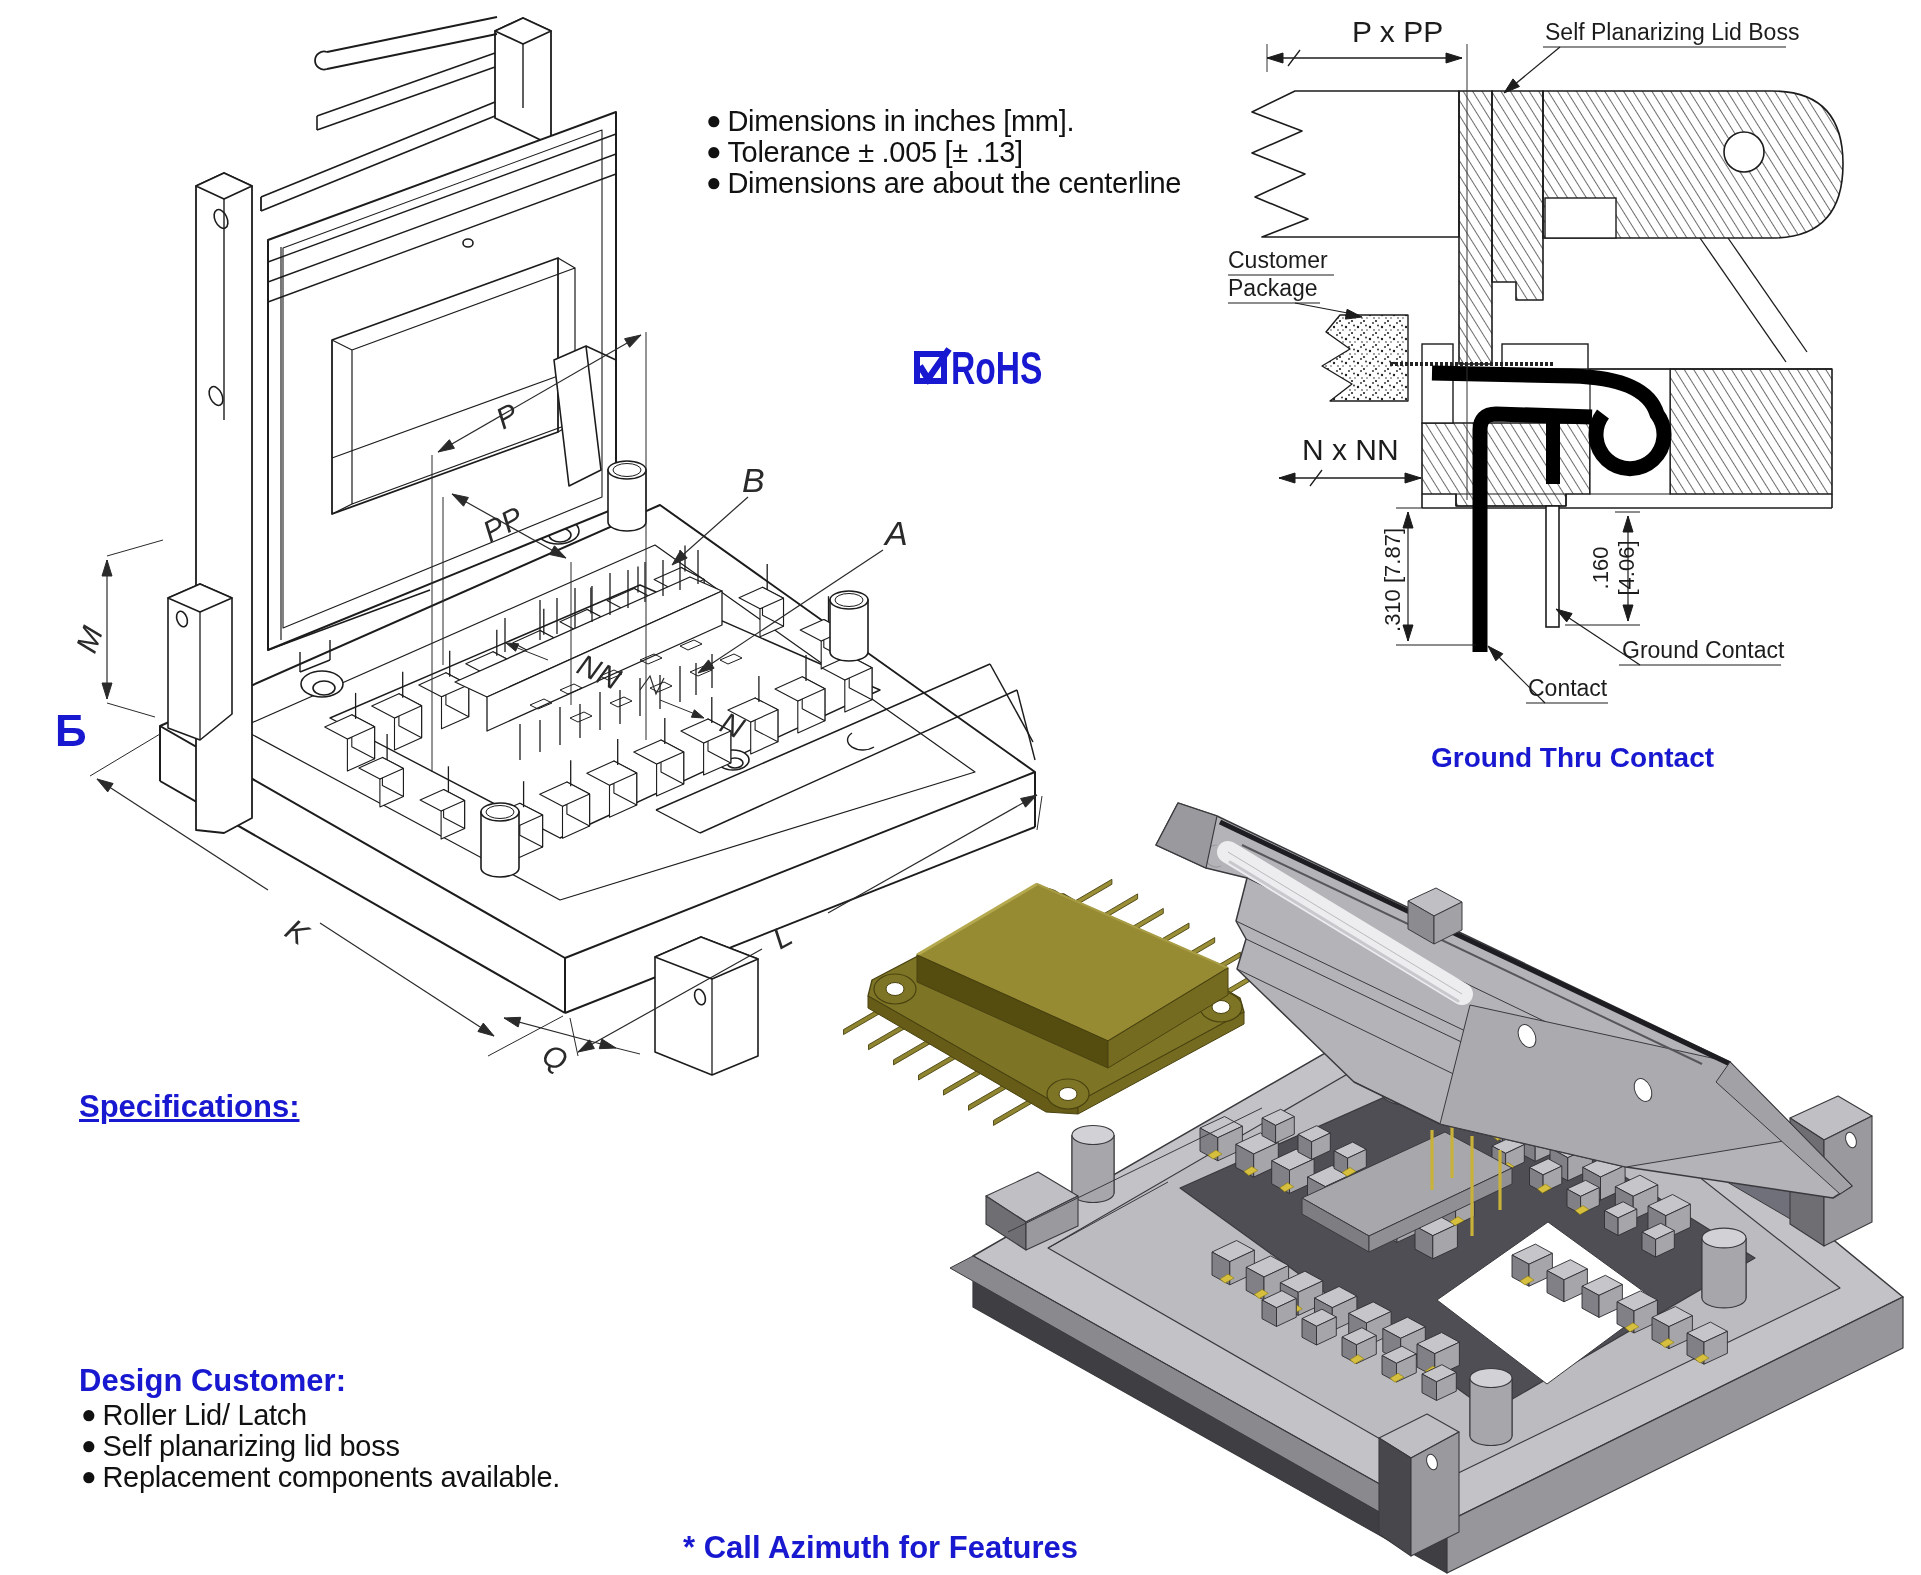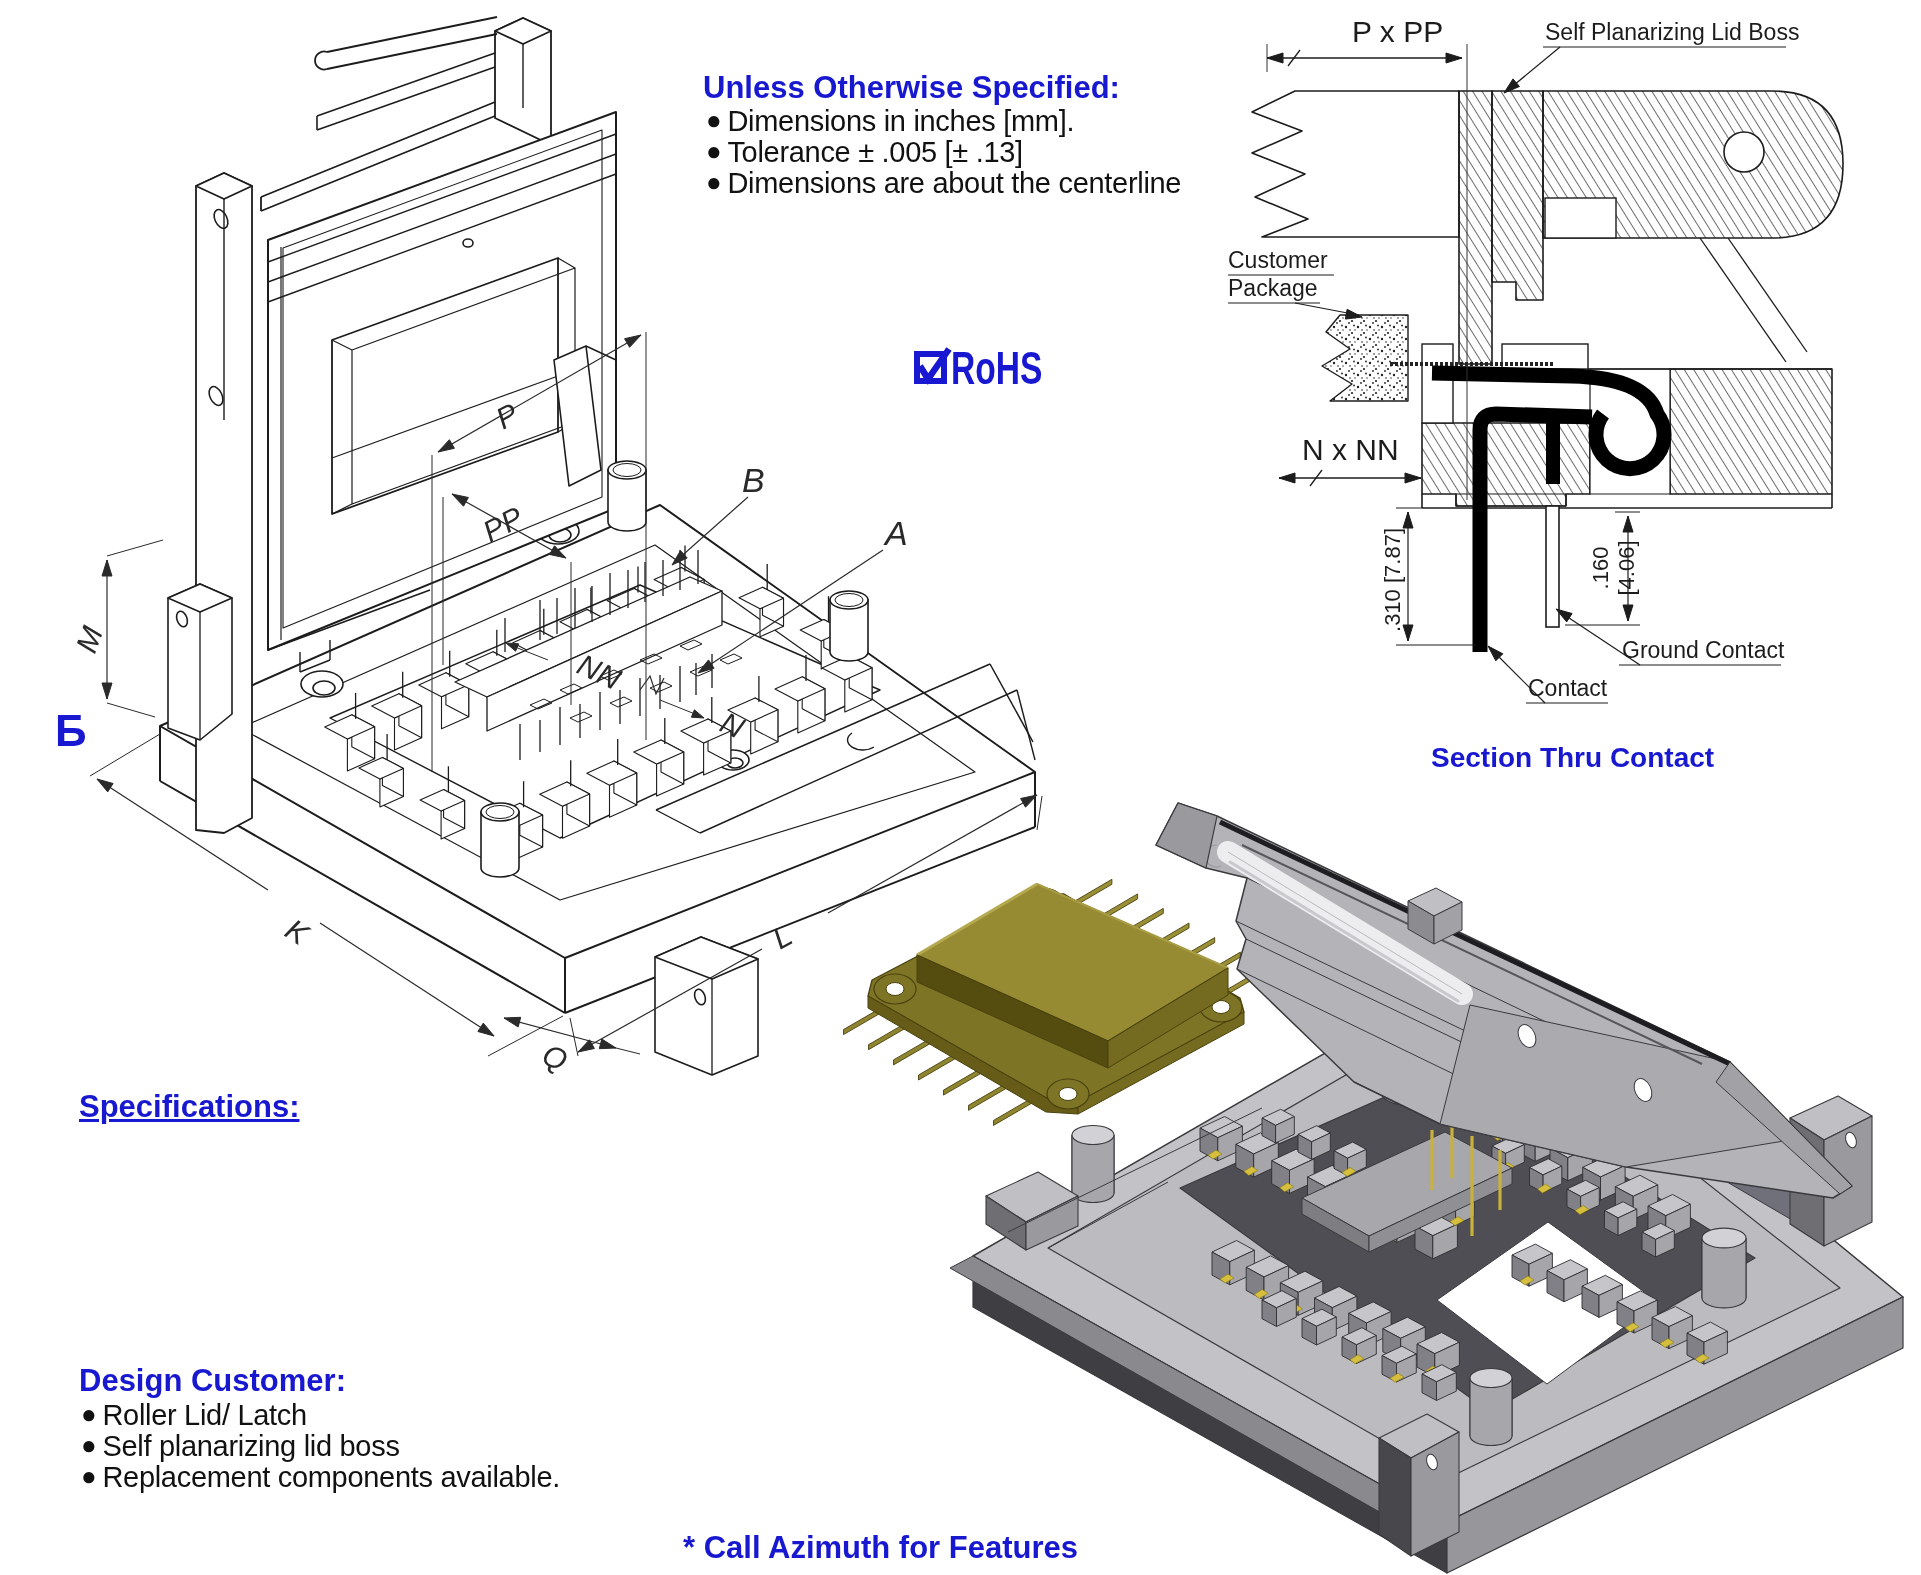--- a/index.html
+++ b/index.html
@@ -588,33 +588,32 @@
 <line x1="1228.0" y1="852.0" x2="1462.0" y2="994.0" stroke="#b9b9bd" stroke-width="1" stroke-linecap="butt"></line>
 <path d="M1217,845 A11,11 0 1 0 1221,866" fill="none" stroke="#9a9a9e" stroke-width="1.2"></path>
 <line x1="1230.0" y1="862.0" x2="1458.0" y2="1001.0" stroke="#c9c9cd" stroke-width="3" stroke-linecap="round"></line>
 <polygon points="1408.0,901.0 1436.0,888.0 1462.0,902.0 1434.0,916.0" fill="#c0c0c4" stroke="#3a3a3e" stroke-width="1.0" stroke-linejoin="round"></polygon>
 <polygon points="1408.0,901.0 1434.0,916.0 1434.0,944.0 1408.0,929.0" fill="#8c8c90" stroke="#3a3a3e" stroke-width="1.0" stroke-linejoin="round"></polygon>
 <polygon points="1434.0,916.0 1462.0,902.0 1462.0,930.0 1434.0,944.0" fill="#a2a2a6" stroke="#3a3a3e" stroke-width="1.0" stroke-linejoin="round"></polygon>
 <polygon points="1730.0,1062.0 1852.0,1186.0 1840.0,1194.0 1716.0,1082.0" fill="#a2a2a6" stroke="#3a3a3e" stroke-width="1.0" stroke-linejoin="round"></polygon>
 <polygon points="1156.0,845.0 1178.0,803.0 1217.0,816.0 1206.0,868.0" fill="#9a9a9e" stroke="#3a3a3e" stroke-width="1.2" stroke-linejoin="round"></polygon>
 </g>
     </svg>
-<div class="abs h" style="left:703px;top:70px;">Unless Otherwise Specified:</div>
 <div class="abs b" style="left:706px;top:106px;">
 <span class="d">●</span>Dimensions in inches [mm].<br>
 <span class="d">●</span>Tolerance ± .005 [± .13]<br>
 <span class="d">●</span>Dimensions are about the centerline
 </div>
 <div class="abs h" style="left:79px;top:1089px;text-decoration:underline;">Specifications:</div>
 <div class="abs h" style="left:79px;top:1363px;">Design Customer:</div>
 <div class="abs b" style="left:81px;top:1400px;">
 <span class="d">●</span>Roller Lid/ Latch<br>
 <span class="d">●</span>Self planarizing lid boss<br>
 <span class="d">●</span>Replacement components available.
 </div>
 <div class="abs h" style="left:683px;top:1530px;">* Call Azimuth for Features</div>
-<div class="abs h" style="left:1431px;top:742px;font-size:28px;">Section Thru Contact</div>
+<div class="abs h" style="left:1431px;top:742px;font-size:28px;">Ground Thru Contact</div>
 <div class="abs" style="left:55px;top:706px;color:#1818d0;font-weight:bold;font-size:44px;">Б</div>
 <div class="abs" style="left:914px;top:351px;width:21px;height:21px;border:6px solid #1818d0;"></div>
 <svg width="1921" height="1575" viewBox="0 0 1921 1575" style="pointer-events:none;">
  <polyline points="920,366 928,379 949,349" fill="none" stroke="#1818d0" stroke-width="6.5"></polyline>
  <text x="951" y="384" style="font-family:&quot;Liberation Sans&quot;,sans-serif;font-size:46px;font-weight:bold;" fill="#1818d0" transform="translate(951 384) scale(0.73 1) translate(-951 -384)">RoHS</text>
 </svg>
 </div>
 </body></html>

